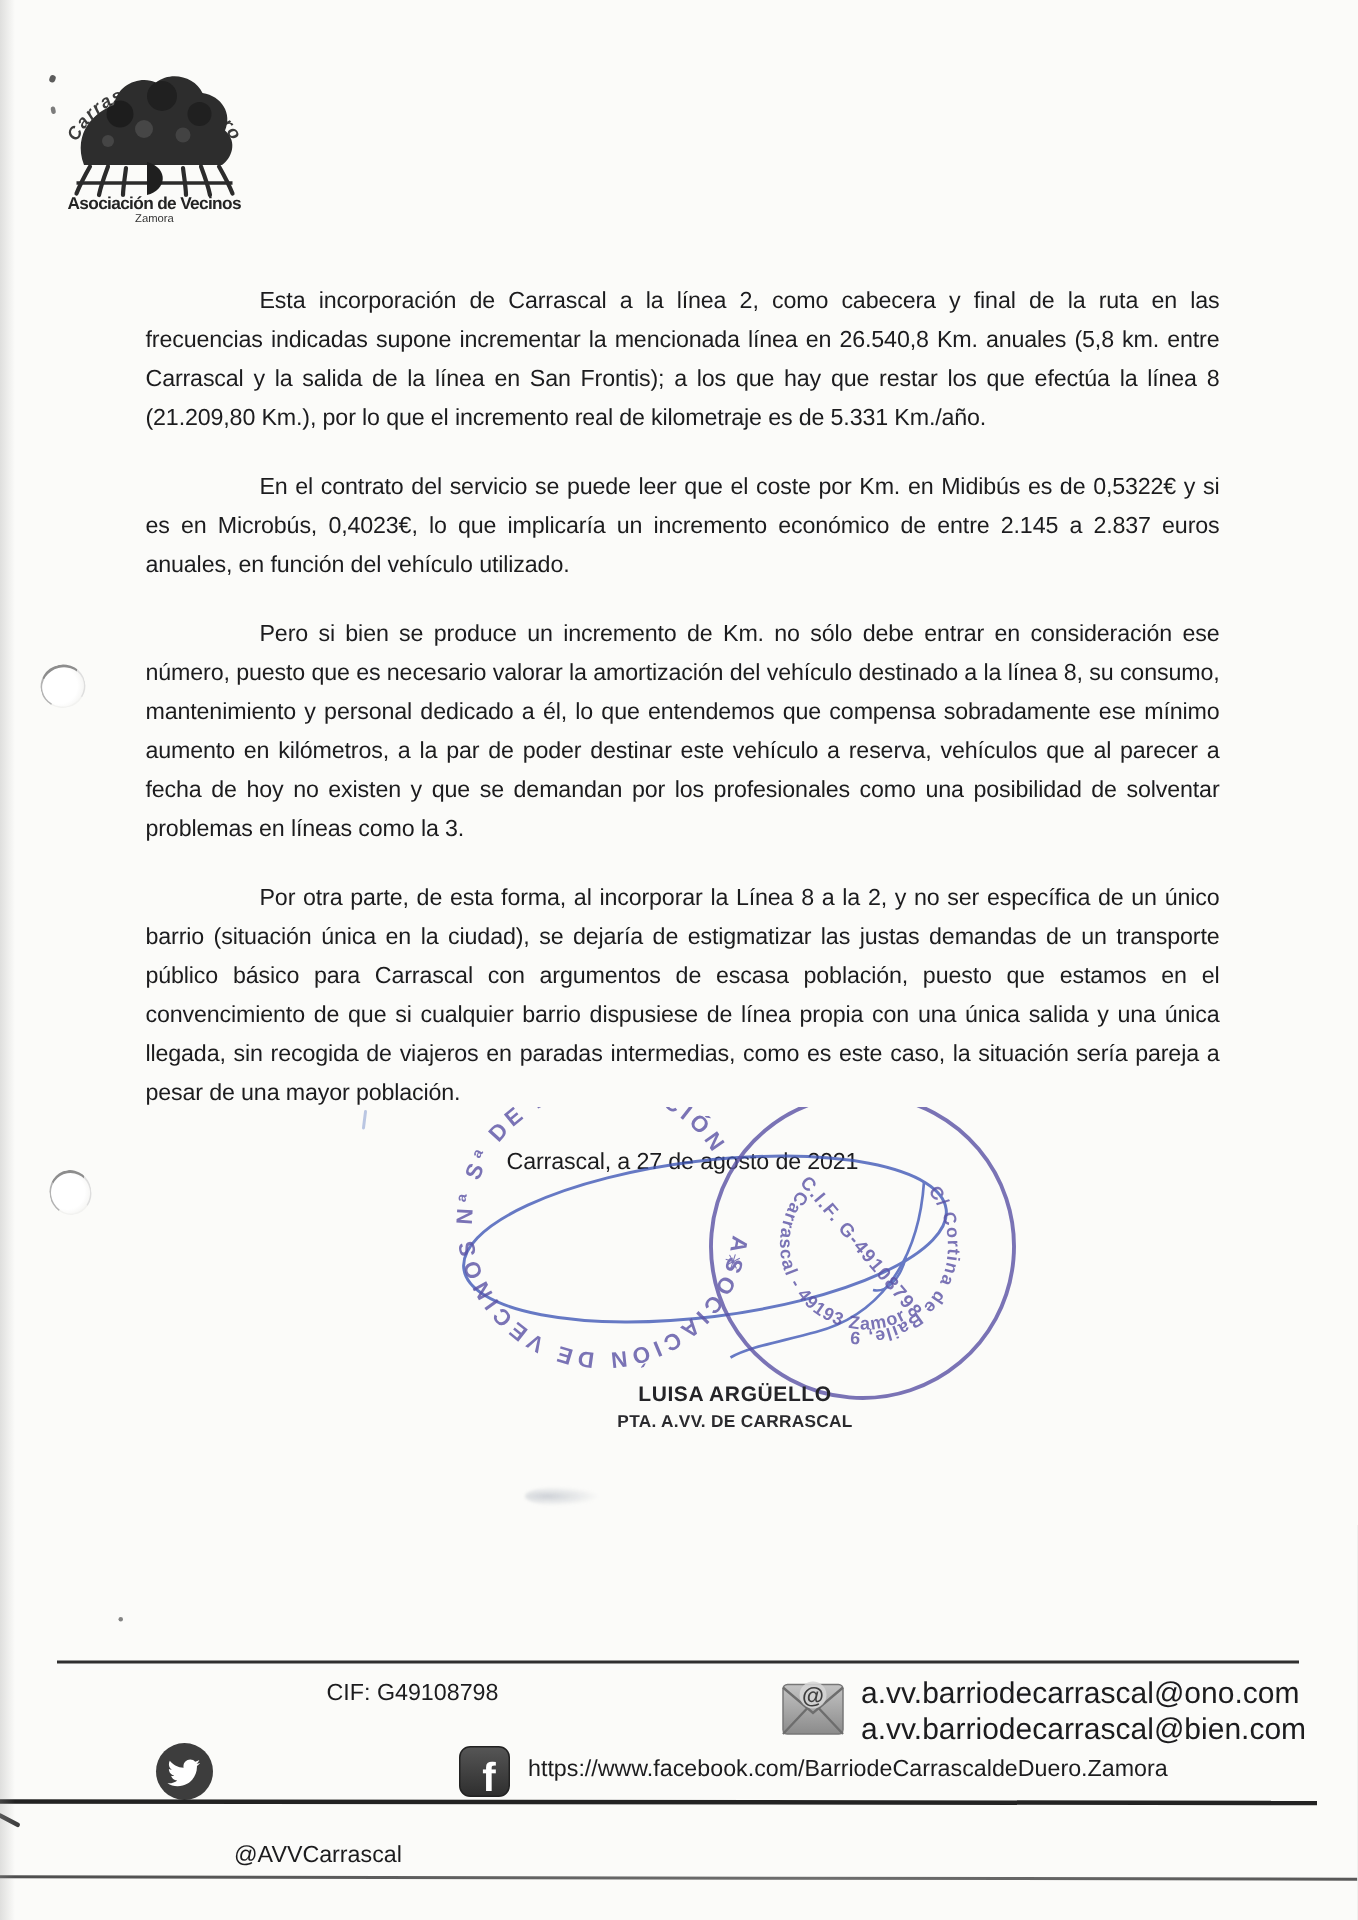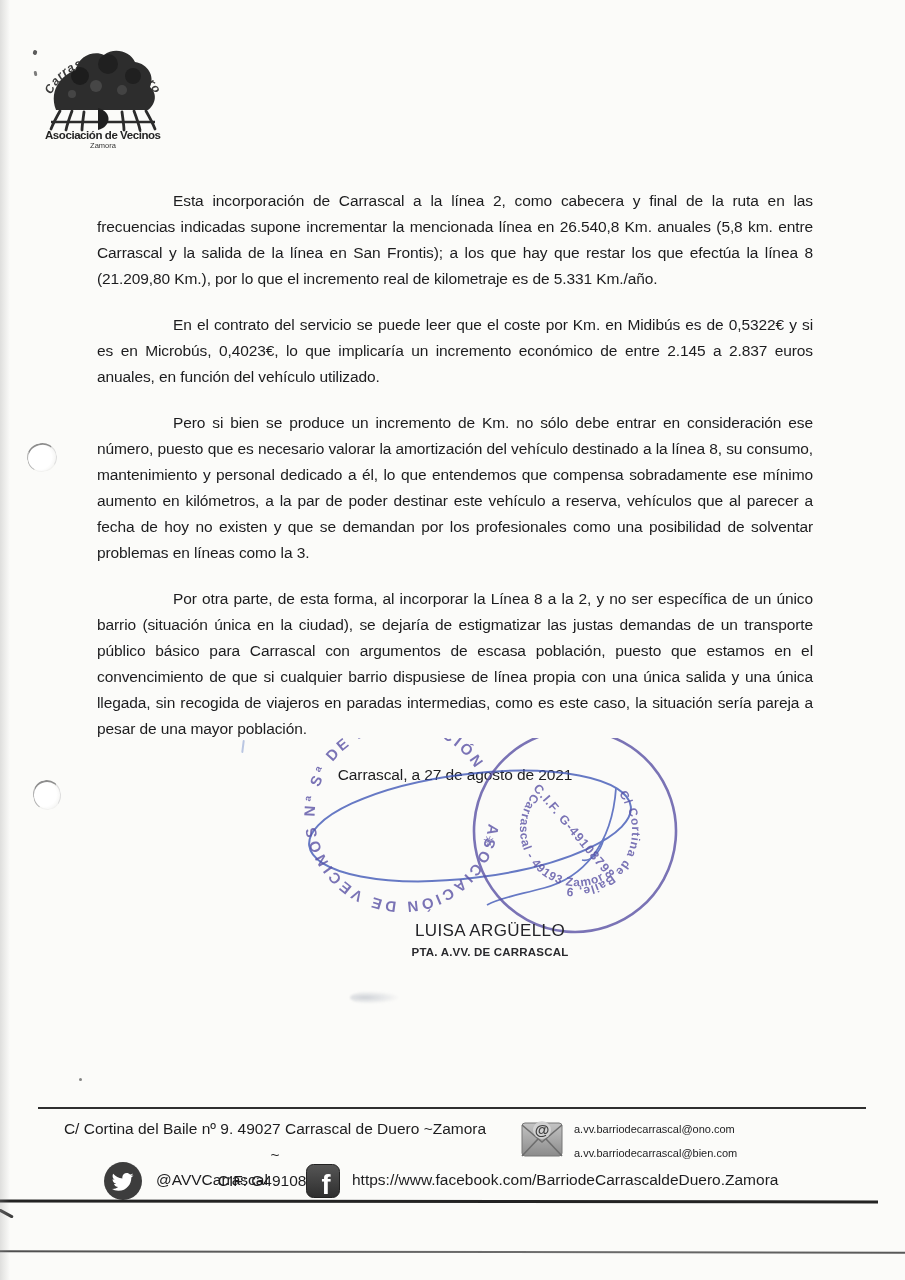--- a/index.html
+++ b/index.html
@@ -25,30 +25,30 @@
     position:absolute;left:97px;top:188px;width:716px;
     font-size:15.5px;line-height:26px;letter-spacing:-.1px;
     text-align:justify;color:#1c1c1e;
   }
   .letter p{margin:0 0 20px;text-indent:76px;}
   .letter p.closing{margin:0;}
   .letter p.dateline{text-align:center;text-indent:0;margin:2px 0 0;}
   
   .sig{position:absolute;left:280px;top:738px;width:420px;height:232px;}
   .signame{position:absolute;left:340px;top:921px;width:300px;text-align:center;}
-  .signame .nm{font-size:17px;letter-spacing:.4px;color:#242428;}
+  .signame .nm{font-size:14px;letter-spacing:.4px;color:#242428;font-weight:bold;}
   .signame .ti{font-size:11.5px;font-weight:bold;letter-spacing:.2px;color:#2a2a2e;margin-top:5px;text-align:center;}
   
   .rule-top{position:absolute;left:38px;top:1107px;width:828px;height:2px;background:#2f2f2f;}
   .rule-bottom{position:absolute;left:0;top:1200px;width:878px;height:2.5px;background:#232323;transform:rotate(.06deg);}
   .addr{position:absolute;left:58px;top:1116px;width:434px;text-align:center;font-size:15.5px;line-height:26px;color:#1c1c1e;}
   .mail-icon{position:absolute;left:521px;top:1117px;width:42px;height:41px;}
-  .emails{position:absolute;left:574px;top:1117px;font-size:11px;line-height:24px;color:#1c1c1e;}
+  .emails{position:absolute;left:574px;top:1117px;font-size:20px;line-height:24px;color:#1c1c1e;}
   .tw-icon{position:absolute;left:103px;top:1161px;width:40px;height:40px;}
-  .tw-handle{position:absolute;left:156px;top:1171px;font-size:15.5px;color:#1c1c1e;}
+  .tw-handle{position:absolute;left:156px;top:1228px;font-size:15.5px;color:#1c1c1e;}
   .fb-icon{position:absolute;left:306px;top:1164px;width:34px;height:34px;}
   .fb-url{position:absolute;left:352px;top:1171px;font-size:15.5px;color:#1c1c1e;}
   
   .hole{position:absolute;border-radius:50%;
     background:radial-gradient(circle at 42% 45%, #ffffff 55%, #f1f1ef 85%);
     border-top:2px solid #8d8d8d;border-left:1.5px solid #b3b3b3;
     border-right:1px solid #dedede;border-bottom:1px solid #f2f2f0;}
   .hole1{left:27px;top:443px;width:28px;height:26px;transform:rotate(-14deg);}
   .hole2{left:33px;top:780px;width:26px;height:27px;transform:rotate(-10deg);}
   .speck{position:absolute;background:#5c5c5c;border-radius:2px;}
@@ -143,21 +143,20 @@
   </div>
 
   <div class="signame">
     <div class="nm">LUISA ARGÜELLO</div>
     <div class="ti">PTA. A.VV. DE CARRASCAL</div>
   </div>
 
   <div class="rule-top"></div>
 
   <div class="addr">
-    <div>C/ Cortina del Baile nº 9. 49027 Carrascal de Duero  ~Zamora ~</div>
     <div>CIF: G49108798</div>
   </div>
 
   <div class="mail-icon">
     <svg viewBox="0 0 42 41">
       <defs>
         <linearGradient id="gEnv" x1="0" y1="0" x2="0" y2="1">
           <stop offset="0" stop-color="#c4c4c4"></stop>
             <stop offset="1" stop-color="#8b8b8b"></stop>
         </linearGradient>

